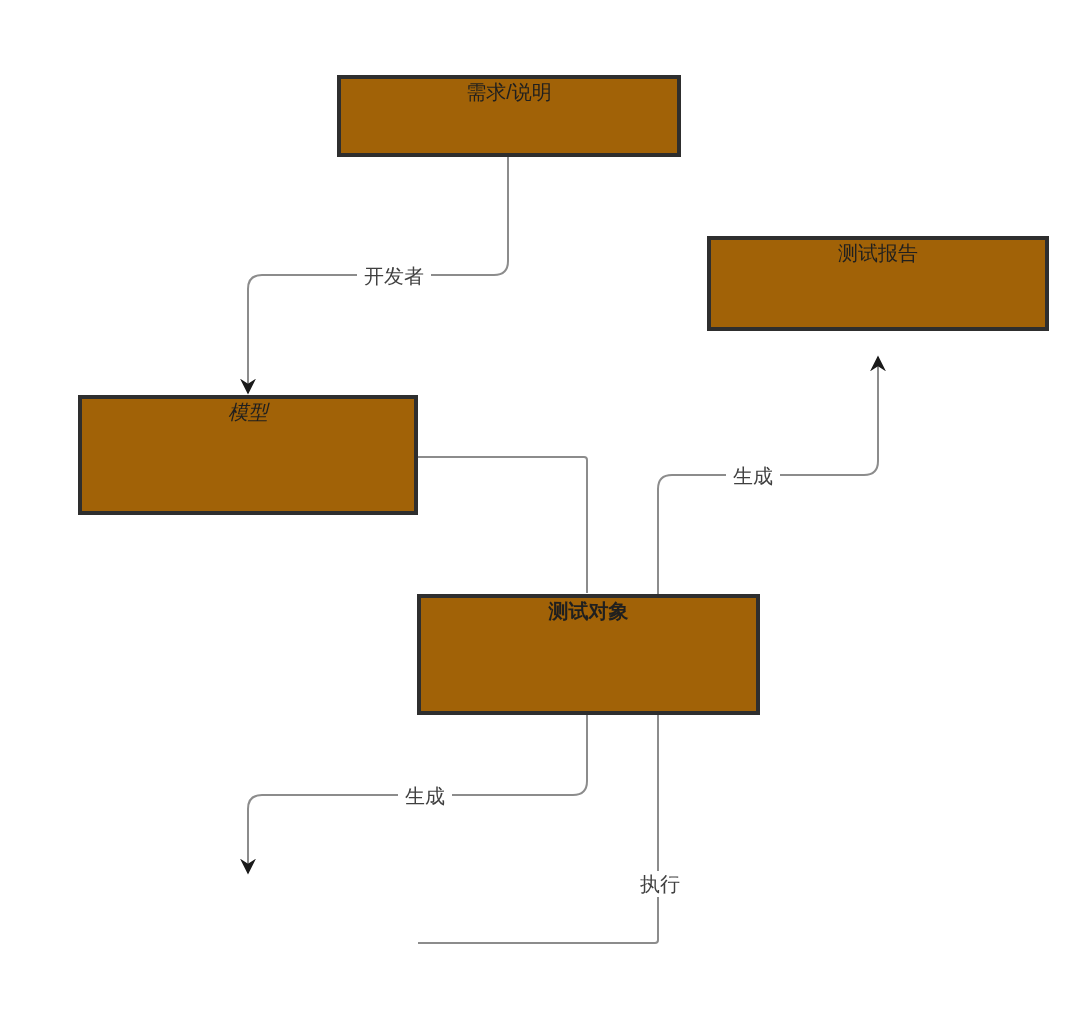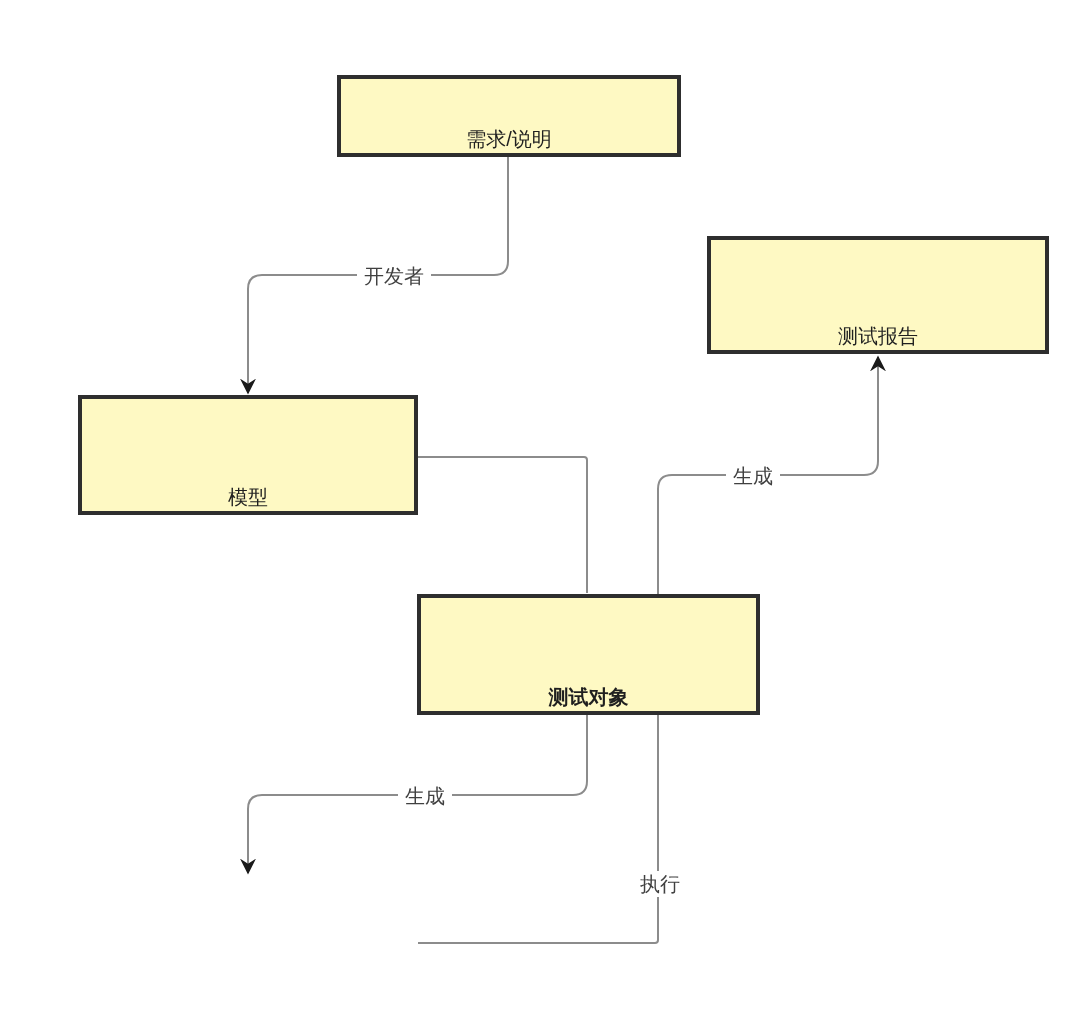--- a/index.html
+++ b/index.html
@@ -18,24 +18,24 @@
   #edge-layer {
     position: absolute;
     left: 0;
     top: 0;
     width: 1078px;
     height: 1026px;
   }
   .node {
     position: absolute;
     box-sizing: border-box;
-    background: #fef9c3;
+    background: #a16207;
     border: 4px solid #2e2e2e;
     display: flex;
-    align-items: flex-end;
+    align-items: flex-start;
     justify-content: center;
     font-size: 20px;
     color: #1f1f1f;
     white-space: nowrap;
     z-index: 2;
   }
   .edge-label {
     position: absolute;
     transform: translate(-50%, -50%);
     background: #ffffff;
@@ -66,22 +66,22 @@
       </g>
   </svg>
 
 <span class="edge-label" style="left: 394px; top: 276px;">开发者</span>
     <span class="edge-label" style="left: 753px; top: 476px;">生成</span>
     <span class="edge-label" style="left: 425px; top: 796px;">生成</span>
     <span class="edge-label" style="left: 660px; top: 884px;">执行</span>
     <div class="node" style="left: 337px; top: 75px; width: 344px; height: 82px;">
       <span>需求/说明</span>
     </div>
-    <div class="node" style="left: 78px; top: 395px; width: 340px; height: 120px;">
+    <div class="node" style="left: 78px; top: 395px; width: 340px; height: 120px; font-style: italic;">
       <span>模型</span>
     </div>
-    <div class="node" style="left: 707px; top: 236px; width: 342px; height: 118px;">
+    <div class="node" style="left: 707px; top: 236px; width: 342px; height: 95px;">
       <span>测试报告</span>
     </div>
     <div class="node" style="left: 417px; top: 594px; width: 343px; height: 121px; font-weight: bold;">
       <span>测试对象</span>
     </div>
   </div>
 
 </body></html>

